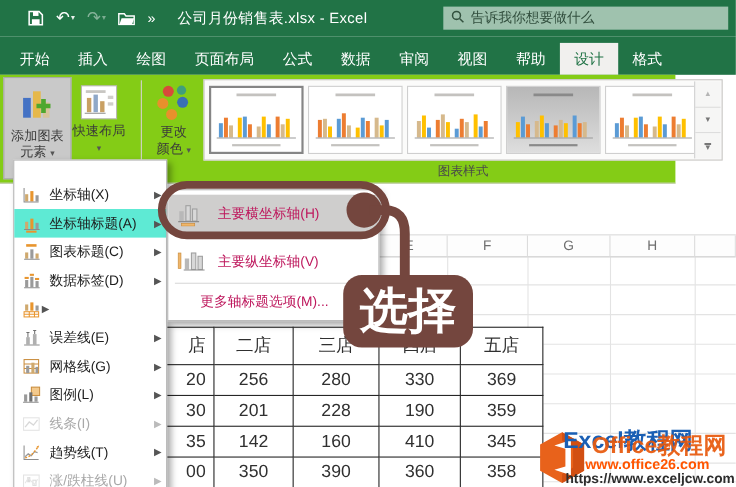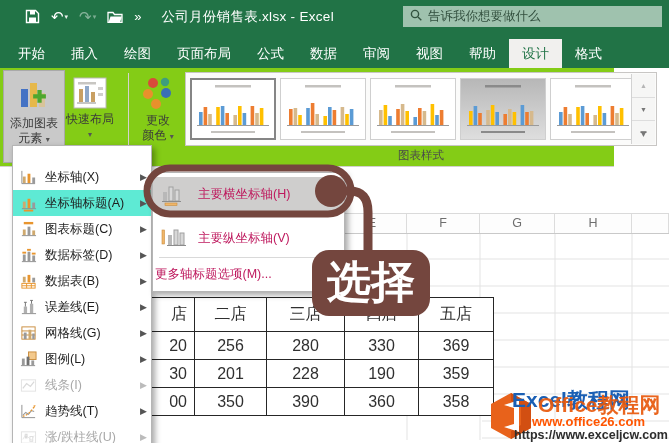--- a/index.html
+++ b/index.html
@@ -73,21 +73,21 @@
 
   
   .submenu{position:absolute;left:152px;top:172px;width:193px;background:#fff;border:1px solid #b5b5b5;
            box-shadow:3px 3px 6px rgba(0,0,0,.35);padding:4px 0;z-index:41;box-sizing:border-box}
   .smi{display:flex;align-items:center;font-size:12.5px;color:#be185d;padding:0 6px}
   .smi .ic{width:30px;display:flex;justify-content:center}
   .smi .lbl{margin-left:9px;white-space:nowrap}
   .smi1{height:34px;background:#cfcecd}
   .smi2{height:30px;margin-top:12px}
   .smsep{height:1px;background:#d9d9d9;margin:4px 6px 3px}
-  .smi3{height:26px;padding-left:2px}
+  .smi3{height:26px;padding-left:29px}
 
   
   .anno{position:absolute;left:140px;top:156px;z-index:50;pointer-events:none}
 
   
   .watermark{position:absolute;left:486px;top:386px;width:183px;height:57px;z-index:60;font-weight:bold}
   .wm-hex{position:absolute;left:0;top:5px}
   .wm-excel{position:absolute;left:26px;top:0;font-size:21px;color:#1a5fb4;white-space:nowrap}
   .wm-office{position:absolute;left:52px;top:5px;font-size:21px;color:#e8590c;white-space:nowrap;opacity:.92}
   .wm-url1{position:absolute;left:46px;top:28px;font-size:13px;color:#ff5500;white-space:nowrap}
@@ -340,20 +340,27 @@
       <td class="c4">369</td>
     </tr>
     <tr>
       <td class="c0">30</td>
       <td class="c1">201</td>
       <td class="c2">228</td>
       <td class="c3">190</td>
       <td class="c4">359</td>
     </tr>
     <tr>
+      <td class="c0">35</td>
+      <td class="c1">142</td>
+      <td class="c2">160</td>
+      <td class="c3">410</td>
+      <td class="c4">345</td>
+    </tr>
+    <tr>
       <td class="c0">00</td>
       <td class="c1">350</td>
       <td class="c2">390</td>
       <td class="c3">360</td>
       <td class="c4">358</td>
     </tr>
   </tbody>
     </table>
 </div>
 
@@ -416,21 +423,20 @@
         <svg width="17" height="17" viewBox="0 0 18 18">
           <rect x="3" y="4" width="3" height="6" fill="#cfa96e"></rect>
           <rect x="8" y="2" width="3" height="8" fill="#e8952e"></rect>
           <rect x="13" y="5" width="3" height="5" fill="#9a9a9a"></rect>
           <rect x="2" y="11" width="14" height="5" fill="none" stroke="#e8952e"></rect>
           <line x1="2" y1="13.5" x2="16" y2="13.5" stroke="#e8952e"></line>
           <line x1="7" y1="11" x2="7" y2="16" stroke="#e8952e"></line>
           <line x1="12" y1="11" x2="12" y2="16" stroke="#e8952e"></line>
         </svg>
       </span>
-    <span class="lbl">数据表(B)</span>
       <span class="arr">▶</span>
   </div>
   <div class="mi">
     <span class="ic">
         <svg width="17" height="17" viewBox="0 0 18 18">
           <rect x="4" y="8" width="3.5" height="7" fill="#b0b0b0"></rect>
           <rect x="10.5" y="5" width="3.5" height="10" fill="#b0b0b0"></rect>
           <g stroke="#707070">
             <line x1="5.7" y1="3.5" x2="5.7" y2="8"></line>
             <line x1="4.2" y1="3.5" x2="7.2" y2="3.5"></line>

